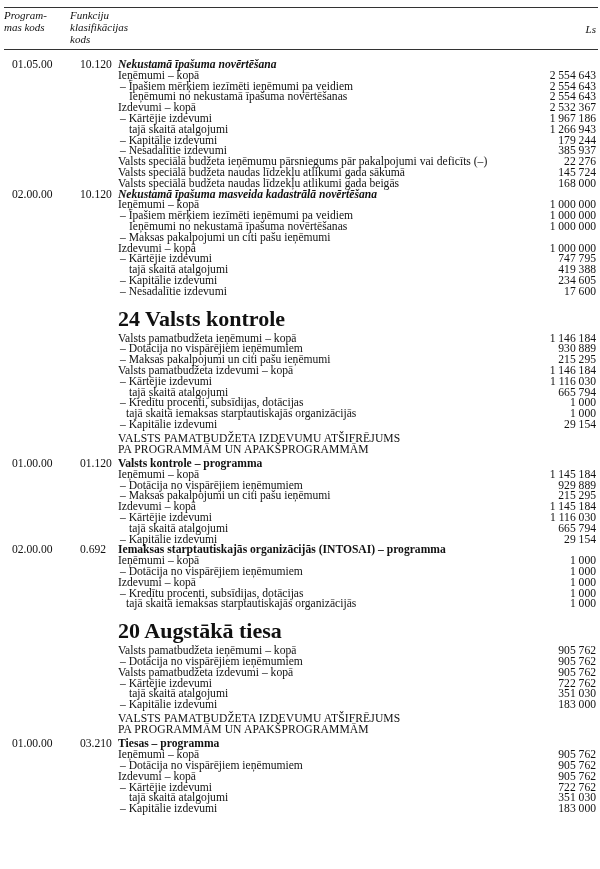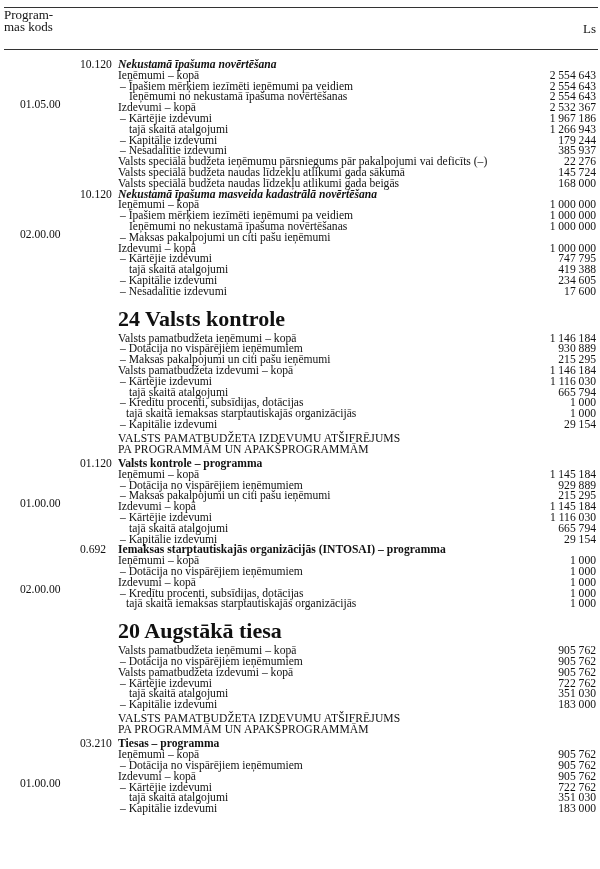--- a/index.html
+++ b/index.html
@@ -3,28 +3,28 @@
 <meta charset="utf-8">
 <style>
   html, body { margin: 0; padding: 0; background: #ffffff; }
   body {
     width: 600px; height: 869px; overflow: hidden; position: relative;
     font-family: "Liberation Serif", "DejaVu Serif", serif;
     color: #111;
   }
   .page { position: absolute; left: 0; top: 0; width: 600px; height: 869px; }
   .rule { position: absolute; left: 4px; width: 594px; height: 0; border-top: 1.6px solid #333; }
-  .hdr { position: absolute; font-size: 13px; line-height: 12px; }
+  .hdr { position: absolute; font-size: 11px; line-height: 12px; font-style: italic; }
   .hdr-prog { left: 4px; top: 9px; width: 60px; }
   .hdr-func { left: 70px; top: 9px; width: 100px; }
   .hdr-ls { right: 4px; top: 23px; }
 
   .body { position: absolute; left: 0; top: 60px; width: 600px; }
   .row { position: relative; height: 10.8px; font-size: 11.6px; line-height: 10.8px; white-space: nowrap; }
-  .row .pc { position: absolute; left: 20px; margin-top: 40px; }
+  .row .pc { position: absolute; left: 12px; }
   .row .fc { position: absolute; left: 80px; }
   .row .lbl { position: absolute; left: 118px; }
   .row .val { position: absolute; right: 4px; }
   .lbl.i1 { left: 120px; }
   .lbl.i2 { left: 129px; }
   .lbl.i3 { left: 126px; }
   .title-it { font-style: italic; font-weight: bold; }
   .title-b { font-weight: bold; }
   .caps { letter-spacing: 0.1px; }
   .row.caps-row { height: 11.2px; }
@@ -37,20 +37,25 @@
 </style>
 </head>
 <body>
 
 <div class="page">
   <div class="rule" style="top:7px;"></div>
   <div class="hdr hdr-prog">
     <div>Program-</div>
     <div>mas kods</div>
   </div>
+  <div class="hdr hdr-func">
+    <div>Funkciju</div>
+    <div>klasifikācijas</div>
+    <div>kods</div>
+  </div>
   <div class="hdr hdr-ls">Ls</div>
   <div class="rule" style="top:49px;"></div>
 
   <div class="body" id="doc-body">
       <div class="row">
         <span class="pc">01.05.00</span>
         <span class="fc">10.120</span>
         <span class="lbl title-it">Nekustamā īpašuma novērtēšana</span>
       </div>
       <div class="row">

